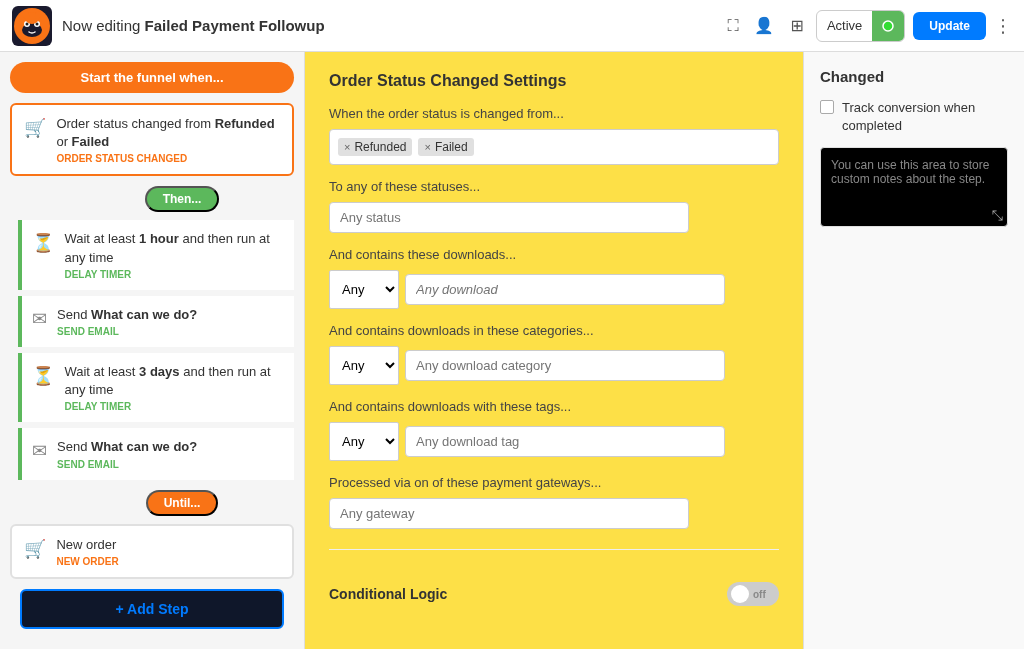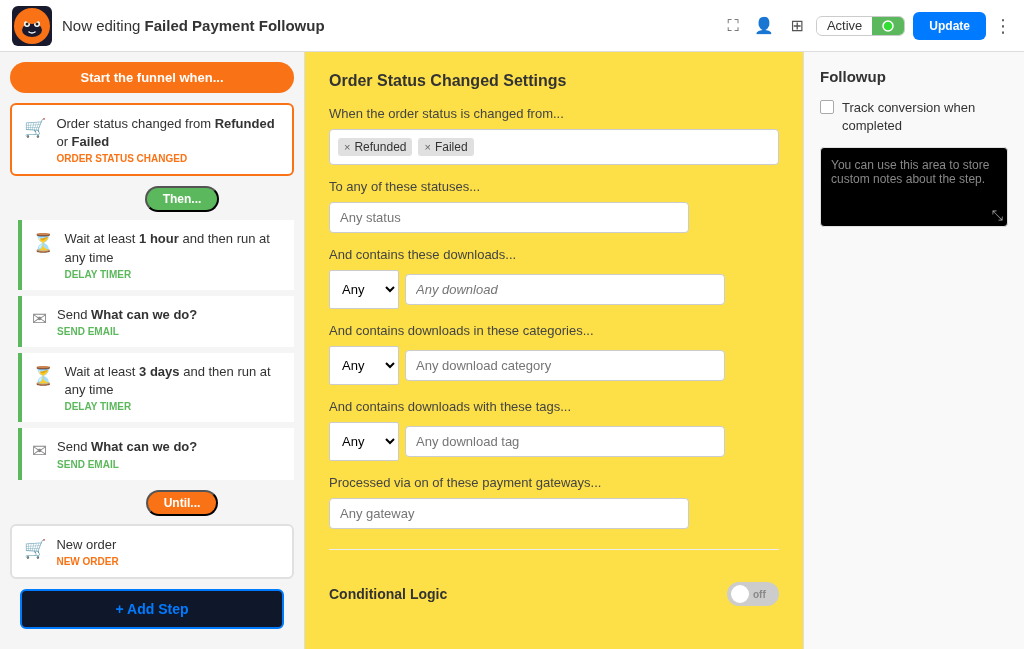--- a/index.html
+++ b/index.html
@@ -17,21 +17,21 @@
     .header-logo svg { width: 36px; height: 36px; }
     .header-title { font-size: 15px; color: #333; flex: 1; }
     .header-title strong { font-weight: 700; }
     .header-icons { display: flex; align-items: center; gap: 8px; }
     .header-icon-btn {
       background: none; border: none; cursor: pointer; padding: 4px;
       color: #555; font-size: 16px;
     }
     .active-badge {
       display: flex; align-items: center; border: 1px solid #ccc; border-radius: 6px;
-      overflow: hidden; height: 20px;
+      overflow: hidden; height: 32px;
     }
     .active-badge-text {
       padding: 0 10px; font-size: 13px; color: #333; background: #fff;
     }
     .active-badge-toggle {
       width: 32px; height: 32px; background: #5cb85c; border: none; cursor: pointer;
       display: flex; align-items: center; justify-content: center;
     }
     .update-btn {
       background: #007bff; color: #fff; border: none; border-radius: 6px;
@@ -308,21 +308,21 @@
     <div class="cond-logic-row">
       <span class="cond-logic-label">Conditional Logic</span>
       <div class="toggle-off">
         <div class="toggle-circle"></div>
         <span class="toggle-label">off</span>
       </div>
     </div>
   </div>
 
   <div class="right-panel">
-    <div class="settings-title">Followup</div>
+    <div class="settings-title">Changed</div>
     <div class="checkbox-row">
       <div class="checkbox-box"></div>
       <span class="checkbox-label">Track conversion when completed</span>
     </div>
     <div class="notes-area">
       <span>You can use this area to store custom notes about the step.</span>
       <span class="notes-resize">⤡</span>
     </div>
   </div>
 

